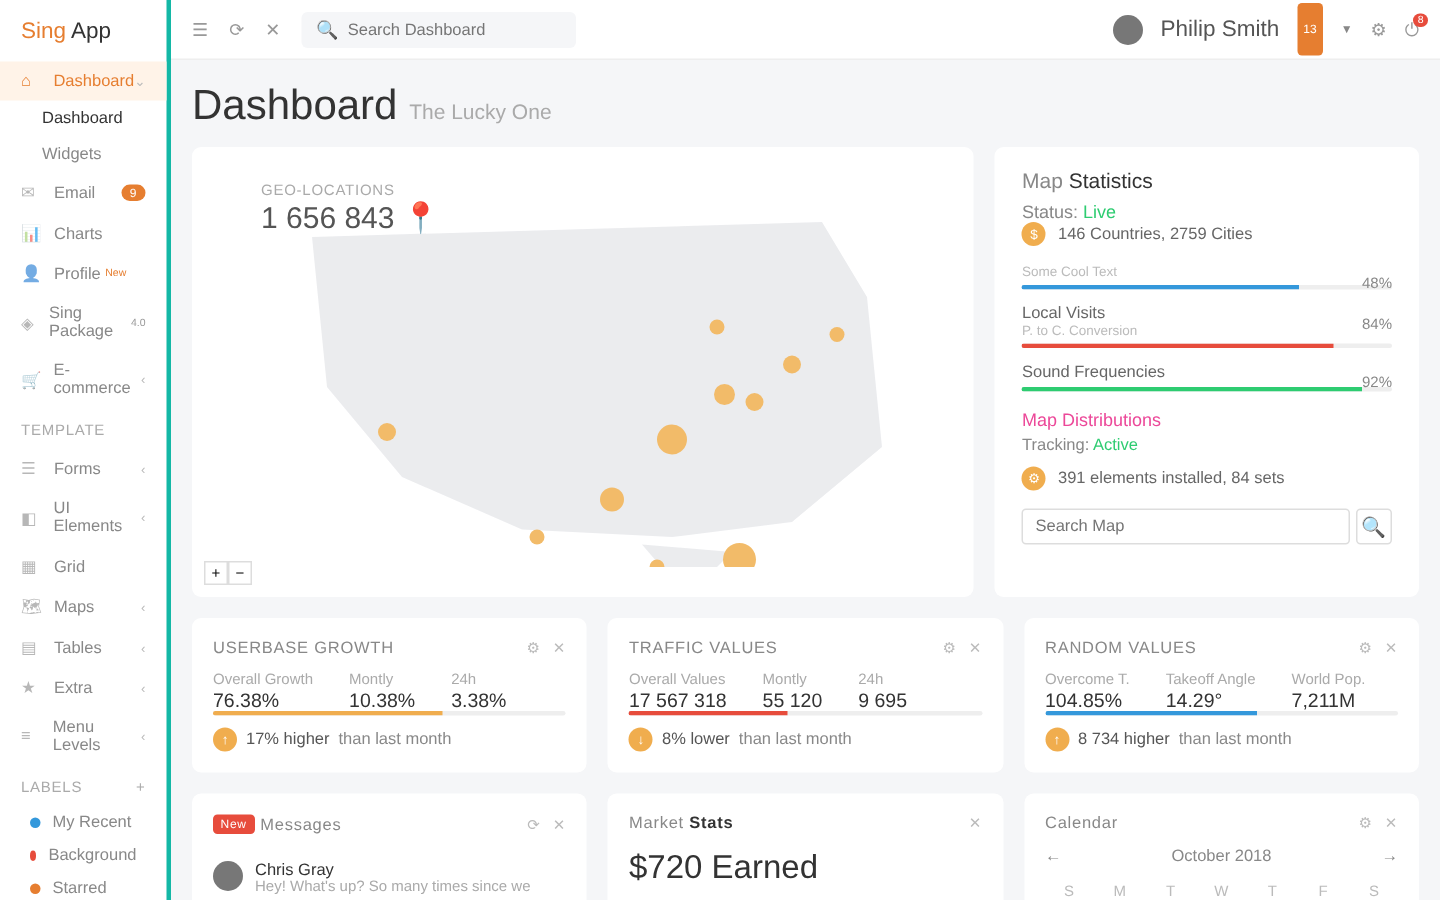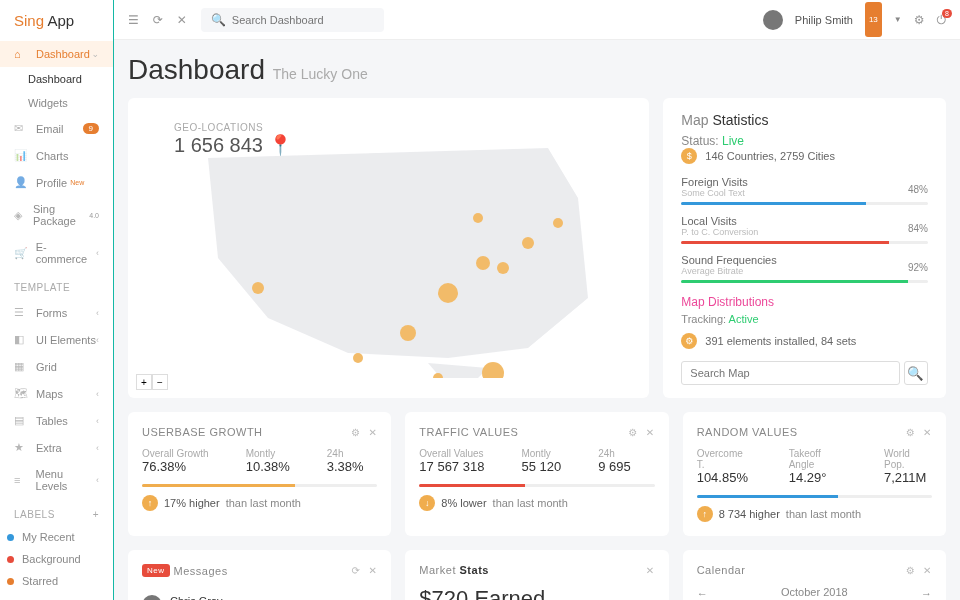--- a/index.html
+++ b/index.html
@@ -1,37 +1,37 @@
 <!DOCTYPE html>
 <html><head>
   <meta charset="utf-8">
   <style>
     * { box-sizing: border-box; margin: 0; padding: 0; }
     body { font-family: -apple-system, BlinkMacSystemFont, 'Segoe UI', sans-serif; background: #f5f6f8; width: 960px; height: 600px; overflow: hidden; display: flex; font-size: 12px; color: #555; }
     
     
-    .sidebar { width: 114px; background: #fff; border-right: 1px solid #14b8a6; display: flex; flex-direction: column; padding: 12px 0; }
+    .sidebar { width: 114px; background: #fff; border-right: 3px solid #14b8a6; display: flex; flex-direction: column; padding: 12px 0; }
     .logo { padding: 0 14px 12px; font-size: 15px; font-weight: 300; }
     .logo .sing { color: #e67e30; }
     .logo .app { color: #333; }
     .nav-item { display: flex; align-items: center; padding: 7px 14px; color: #888; cursor: pointer; position: relative; font-size: 11px; }
     .nav-item.active { background: #fff3e8; color: #e67e30; }
     .nav-item .icon { width: 14px; margin-right: 8px; opacity: 0.6; }
     .nav-item.active .icon { opacity: 1; }
     .nav-item .chev { margin-left: auto; font-size: 9px; color: #bbb; }
     .nav-item .badge { margin-left: auto; background: #e67e30; color: #fff; border-radius: 8px; padding: 1px 6px; font-size: 8px; }
     .nav-item .new-tag { color: #e67e30; font-size: 7px; margin-left: 3px; vertical-align: super; }
     .nav-item .ver-tag { color: #999; font-size: 7px; margin-left: 3px; vertical-align: super; }
     .subnav { padding-left: 14px; }
     .subnav .nav-item { font-size: 11px; padding: 6px 14px; }
     .subnav .nav-item.active-sub { color: #333; font-weight: 500; background: none; }
     .section-header { padding: 10px 14px 6px; font-size: 10px; color: #aaa; letter-spacing: 0.5px; }
     .labels-header { display: flex; align-items: center; }
     .labels-header .plus { margin-left: auto; }
-    .label-item { display: flex; align-items: center; padding: 5px 7px; font-size: 11px; color: #888; }
+    .label-item { display: flex; align-items: center; padding: 5px 20px; font-size: 11px; color: #888; }
     .label-dot { width: 7px; height: 7px; border-radius: 50%; margin-right: 8px; }
     
     
     .main { flex: 1; display: flex; flex-direction: column; }
     .topbar { height: 40px; background: #fff; border-bottom: 1px solid #eee; display: flex; align-items: center; padding: 0 14px; gap: 14px; }
     .topbar .tb-icon { color: #999; cursor: pointer; font-size: 12px; }
     .search-box { background: #f5f6f8; border-radius: 4px; padding: 5px 10px; display: flex; align-items: center; gap: 6px; min-width: 160px; }
     .search-box input { border: none; background: none; outline: none; font-size: 11px; flex: 1; }
     .topbar-right { margin-left: auto; display: flex; align-items: center; gap: 12px; }
     .avatar { width: 20px; height: 20px; border-radius: 50%; background: #777; }
@@ -74,21 +74,21 @@
     .prog-bar { height: 3px; background: #eee; border-radius: 2px; margin-top: 4px; overflow: hidden; }
     .prog-fill { height: 100%; }
     .dist-title { font-size: 12px; color: #ec4899; margin-top: 12px; margin-bottom: 4px; }
     .tracking { font-size: 11px; color: #888; margin-bottom: 8px; }
     .tracking .active { color: #2ecc71; }
     .map-search { display: flex; gap: 4px; margin-top: 8px; }
     .map-search input { flex: 1; border: 1px solid #ddd; border-radius: 3px; padding: 5px 8px; font-size: 11px; }
     .map-search button { width: 24px; border: 1px solid #ddd; background: #fff; border-radius: 3px; cursor: pointer; }
     
     .metrics-card { flex: 1; }
-    .metrics-row { display: flex; gap: 37px; margin-bottom: 10px; }
+    .metrics-row { display: flex; gap: 24px; }
     .metric .label { font-size: 10px; color: #aaa; }
     .metric .value { font-size: 13px; color: #333; font-weight: 500; }
     .thin-bar { height: 3px; background: #eee; border-radius: 2px; overflow: hidden; margin-bottom: 8px; }
     .thin-fill { height: 100%; }
     .trend { display: flex; align-items: center; gap: 6px; font-size: 11px; color: #888; }
     .trend .hl { font-weight: 500; color: #555; }
     
     .msg-card { flex: 1; }
     .new-badge { background: #e74c3c; color: #fff; font-size: 8px; padding: 2px 5px; border-radius: 3px; margin-right: 4px; }
     .msg { display: flex; gap: 8px; padding: 8px 0; }
@@ -205,21 +205,21 @@
   <div class="topbar">
     <span class="tb-icon">☰</span>
     <span class="tb-icon">⟳</span>
     <span class="tb-icon">✕</span>
     <div class="search-box">
       <span>🔍</span>
       <input placeholder="Search Dashboard" style="">
     </div>
     <div class="topbar-right">
       <div class="avatar"></div>
-      <span style="font-size:11px">Philip Smith</span>
+      <span style="font-size:15px">Philip Smith</span>
       <span class="user-badge">13</span>
       <span style="font-size:8px;color:#888">▼</span>
       <span class="tb-icon">⚙</span>
       <span class="tb-icon notif">⏻<span class="count">8</span></span>
     </div>
   </div>
 
   <div class="content">
     <div class="page-title">
       <span>Dashboard</span>
@@ -253,38 +253,36 @@
       </div>
 
       <div class="card stats-card">
         <div class="stats-title"><span class="light">Map</span> <span class="bold">Statistics</span></div>
         <div class="status-line"><span>Status:</span> <span class="live">Live</span></div>
         <div class="stat-row">
             <span class="circle-icon ci-orange">$</span>
             <span>146 Countries, 2759 Cities</span>
           </div>
         <div class="prog-item">
-          <div class="title">Foreign Visits</div>
             <div class="sub">Some Cool Text</div>
             <div class="pct">48%</div>
           <div class="prog-bar">
               <div class="prog-fill" style="width:75%;background:#3498db"></div>
             </div>
         </div>
         <div class="prog-item">
           <div class="title">Local Visits</div>
             <div class="sub">P. to C. Conversion</div>
             <div class="pct">84%</div>
           <div class="prog-bar">
               <div class="prog-fill" style="width:84%;background:#e74c3c"></div>
             </div>
         </div>
         <div class="prog-item">
           <div class="title">Sound Frequencies</div>
-            <div class="sub">Average Bitrate</div>
             <div class="pct">92%</div>
           <div class="prog-bar">
               <div class="prog-fill" style="width:92%;background:#2ecc71"></div>
             </div>
         </div>
         <div class="dist-title">Map Distributions</div>
         <div class="tracking"><span>Tracking:</span> <span class="active">Active</span></div>
         <div class="stat-row">
             <span class="circle-icon ci-orange">⚙</span>
             <span>391 elements installed, 84 sets</span>

